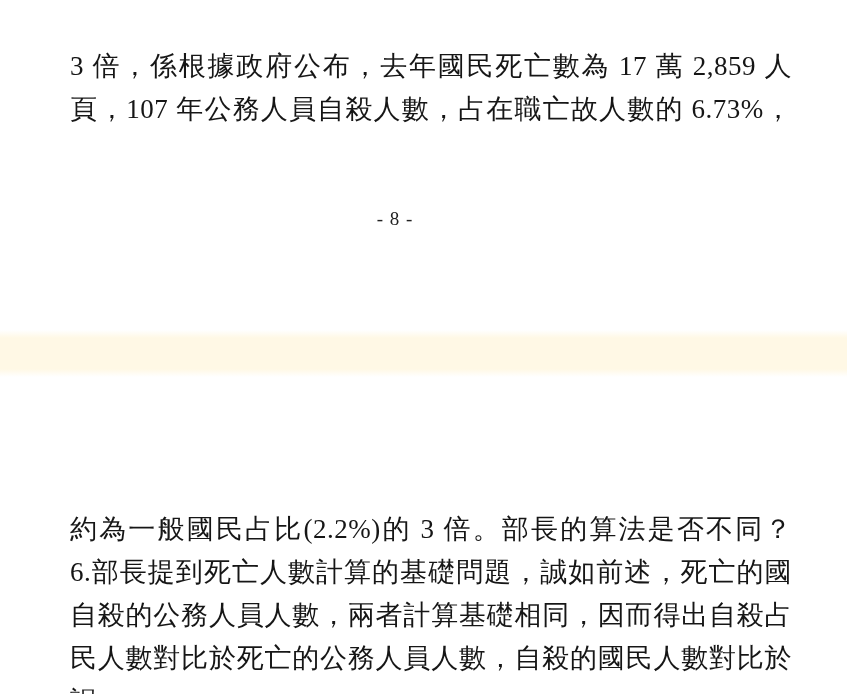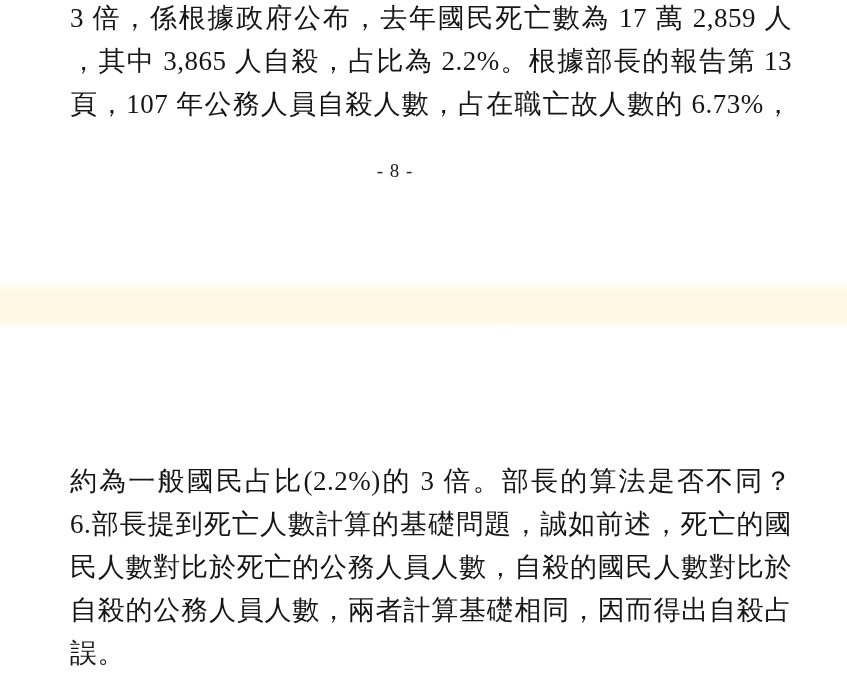--- a/index.html
+++ b/index.html
@@ -12,20 +12,21 @@
     height: 694px;
     position: relative;
     overflow: hidden;
     font-family: "Liberation Serif", "DejaVu Serif", serif;
     color: #161616;
   }
   .doc-viewport {
     position: absolute;
     inset: 0;
     background: #ffffff;
+    margin-top: 48px;
   }
   .text-block {
     position: absolute;
     left: 70px;
     width: 722px;
     font-size: 27px;
     line-height: 43px;
     letter-spacing: 0.5px;
   }
   .text-block.top { top: -3px; }
@@ -65,29 +66,28 @@
     );
   }
 </style>
 </head>
 <body>
 
 <div class="doc-viewport">
 
   <div class="text-block top">
     <div class="tline">3 倍，係根據政府公布，去年國民死亡數為 17 萬 2,859 人</div>
-    <div class="tline">，其中 3,865 人自殺，占比為 2.2%。根據部長的報告第 13</div>
     <div class="tline">頁，107 年公務人員自殺人數，占在職亡故人數的 6.73%，</div>
   </div>
 
   <div class="page-footer">- 8 -</div>
 
   <div class="gap-band"></div>
 
   <div class="text-block bottom">
     <div class="tline">約為一般國民占比(2.2%)的 3 倍。部長的算法是否不同？</div>
     <div class="tline">6.部長提到死亡人數計算的基礎問題，誠如前述，死亡的國</div>
+    <div class="tline">自殺的公務人員人數，兩者計算基礎相同，因而得出自殺占</div>
     <div class="tline">民人數對比於死亡的公務人員人數，自殺的國民人數對比於</div>
-    <div class="tline">自殺的公務人員人數，兩者計算基礎相同，因而得出自殺占</div>
     <div class="tline short">誤。</div>
   </div>
 
 </div>
 
 </body></html>

